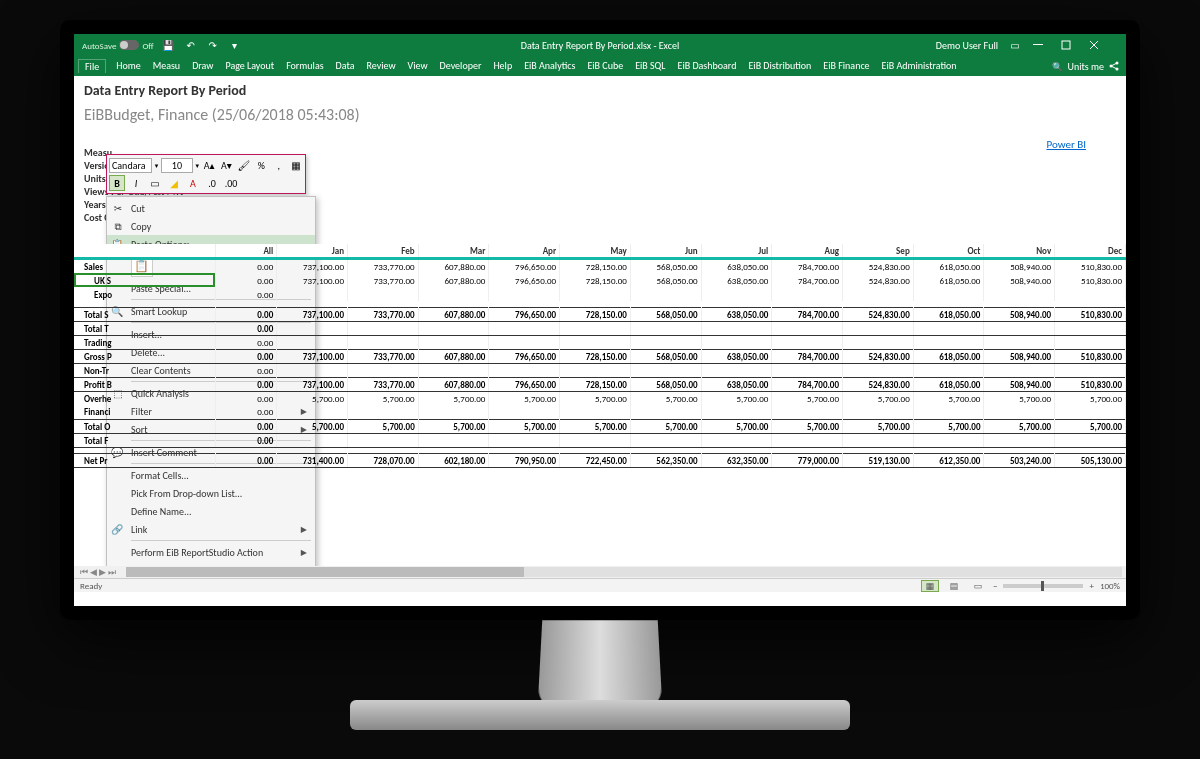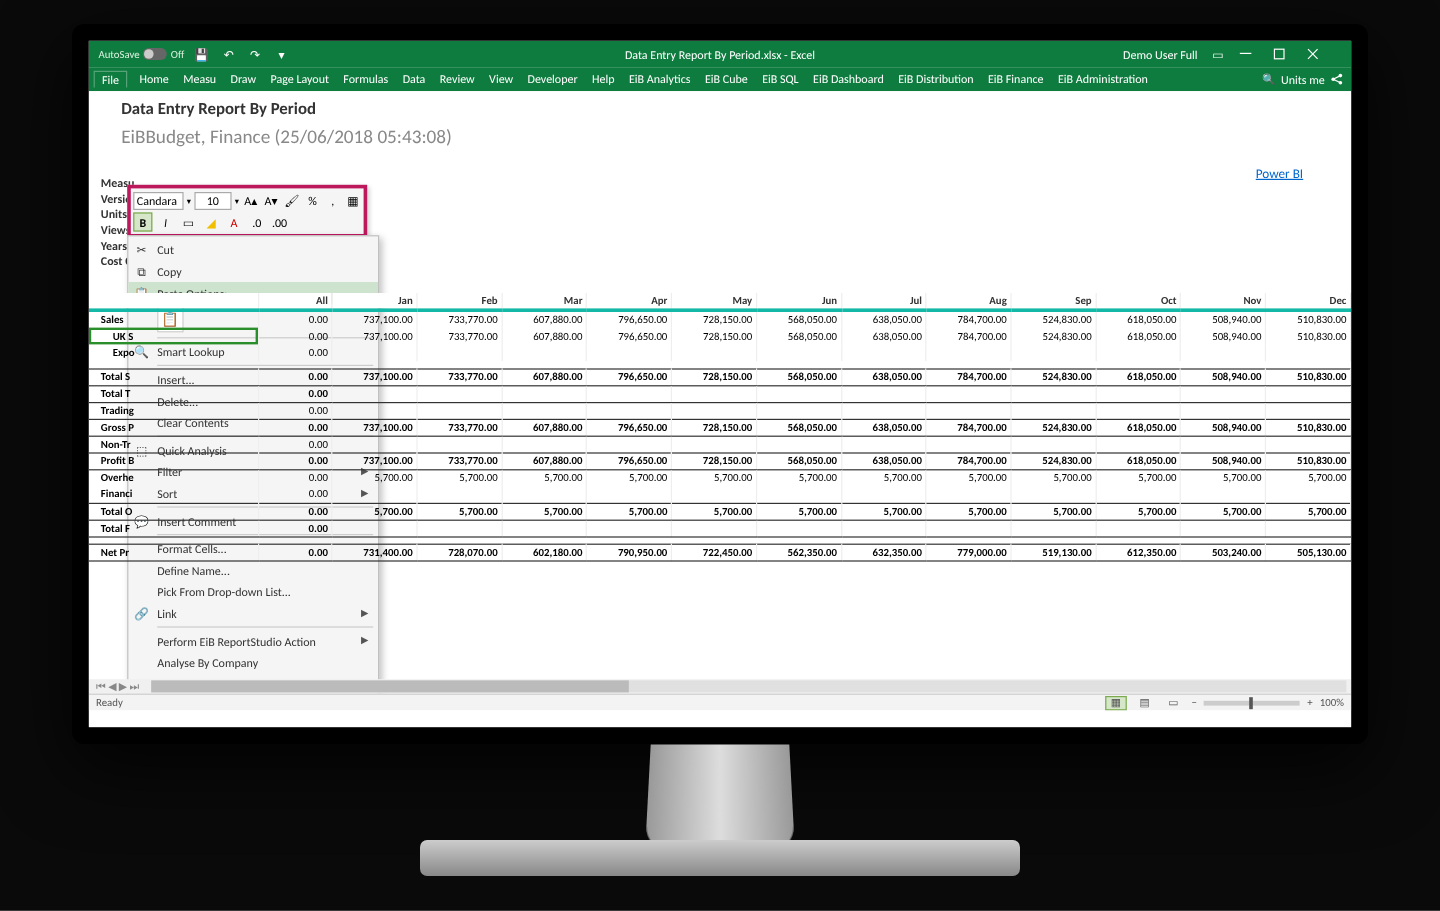--- a/index.html
+++ b/index.html
@@ -18,30 +18,30 @@
   .winbtn svg { width:10px; height:10px; fill:#fff; }
 
   .ribbon-tabs { height:20px; background:#0f7c3f; display:flex; align-items:center; padding-left:4px; color:#fff; font-size:10px; }
   .ribbon-tab { padding:0 6px; height:100%; display:flex; align-items:center; white-space:nowrap; }
   .ribbon-tab.file { background:#0f7c3f; border:1px solid rgba(255,255,255,0.3); border-bottom:none; margin-right:4px; }
   .ribbon-tabs .right { margin-left:auto; display:flex; align-items:center; padding-right:6px; gap:4px; }
   .share-icon { width:12px; height:12px; fill:#fff; }
 
   .content { position:absolute; left:0; right:0; top:42px; bottom:14px; background:#fff; overflow:hidden; }
 
-  .report-header { padding:6px 10px 4px 10px;margin-left:17px; }
+  .report-header { padding:6px 10px 4px 10px; }
   .report-title { font-size:14px; font-weight:bold; color:#333; }
   .report-sub { font-size:16px; color:#888; margin-top:6px; }
 
   .info-block { padding:0 10px; font-size:10px; color:#333; line-height:13px; margin-top:18px; }
   .info-row b { font-weight:bold; }
 
   .power-bi { position:absolute; right:40px; top:62px; color:#0066cc; text-decoration:underline; font-size:11px; }
 
-  .mini-toolbar { position:absolute; left:32px; top:78px; width:200px; background:#f5f5f5; border:3px solid #be185d; padding:2px; display:flex; flex-direction:column; gap:2px; box-shadow:2px 2px 4px rgba(0,0,0,0.2); font-size:10px; }
+  .mini-toolbar { position:absolute; left:32px; top:78px; width:200px; background:#f5f5f5; border:1px solid #be185d; padding:2px; display:flex; flex-direction:column; gap:2px; box-shadow:2px 2px 4px rgba(0,0,0,0.2); font-size:10px; }
   .mt-row { display:flex; align-items:center; gap:3px; }
   .mt-sel { border:1px solid #aaa; background:#fff; padding:0 2px; }
   .mt-btn { width:16px; height:16px; display:flex; align-items:center; justify-content:center; border:1px solid transparent; }
   .mt-btn.active { background:#d6e7c9; border:1px solid #7aa94e; }
 
   .context-menu { position:absolute; left:32px; top:120px; width:210px; background:#f5f5f5; border:1px solid #c0c0c0; box-shadow:2px 2px 6px rgba(0,0,0,0.25); font-size:10px; padding:2px 0; }
   .cm-item { display:flex; align-items:center; height:18px; padding-left:24px; padding-right:8px; position:relative; color:#333; }
   .cm-item.hl { background:#cde3ce; }
   .cm-item .ico { position:absolute; left:4px; width:14px; height:14px; display:flex; align-items:center; justify-content:center; }
   .cm-item .arrow { margin-left:auto; font-size:8px; color:#555; }
@@ -208,20 +208,23 @@
             <span class="ico">⧉</span>
             <span>Copy</span>
           </div>
           <div class="cm-item hl">
             <span class="ico">📋</span>
             <span>Paste Options:</span>
           </div>
           <div class="paste-opts">
             <div class="paste-box">📋</div>
           </div>
+          <div class="cm-item">
+            <span>Paste Special...</span>
+          </div>
           <div class="cm-sep"></div>
           <div class="cm-item">
             <span class="ico">🔍</span>
             <span>Smart Lookup</span>
           </div>
           <div class="cm-sep"></div>
           <div class="cm-item">
             <span>Insert...</span>
           </div>
           <div class="cm-item">
@@ -246,24 +249,24 @@
           <div class="cm-sep"></div>
           <div class="cm-item">
             <span class="ico">💬</span>
             <span>Insert Comment</span>
           </div>
           <div class="cm-sep"></div>
           <div class="cm-item">
             <span>Format Cells...</span>
           </div>
           <div class="cm-item">
+            <span>Pick From Drop-down List...</span>
+          </div>
+          <div class="cm-item">
             <span>Define Name...</span>
-          </div>
-          <div class="cm-item">
-            <span>Pick From Drop-down List...</span>
           </div>
           <div class="cm-item">
             <span class="ico">🔗</span>
             <span>Link</span>
             <span class="arrow">▶</span>
           </div>
           <div class="cm-sep"></div>
           <div class="cm-item">
             <span>Perform EiB ReportStudio Action</span>
             <span class="arrow">▶</span>

